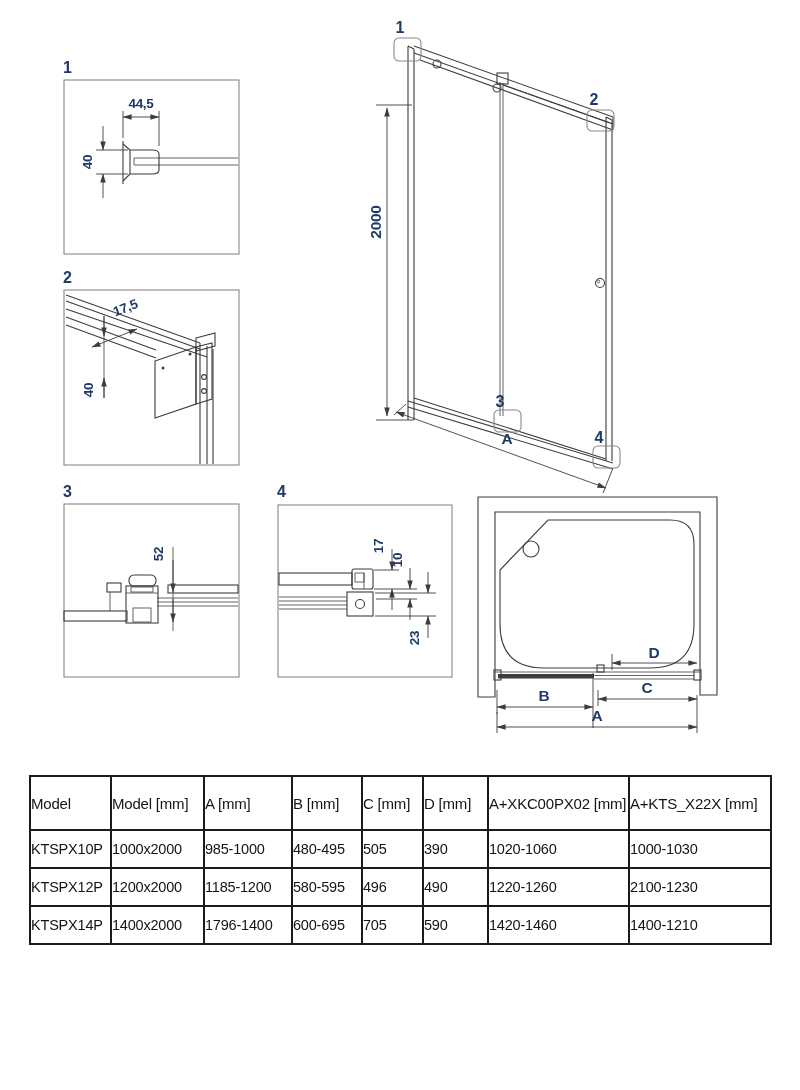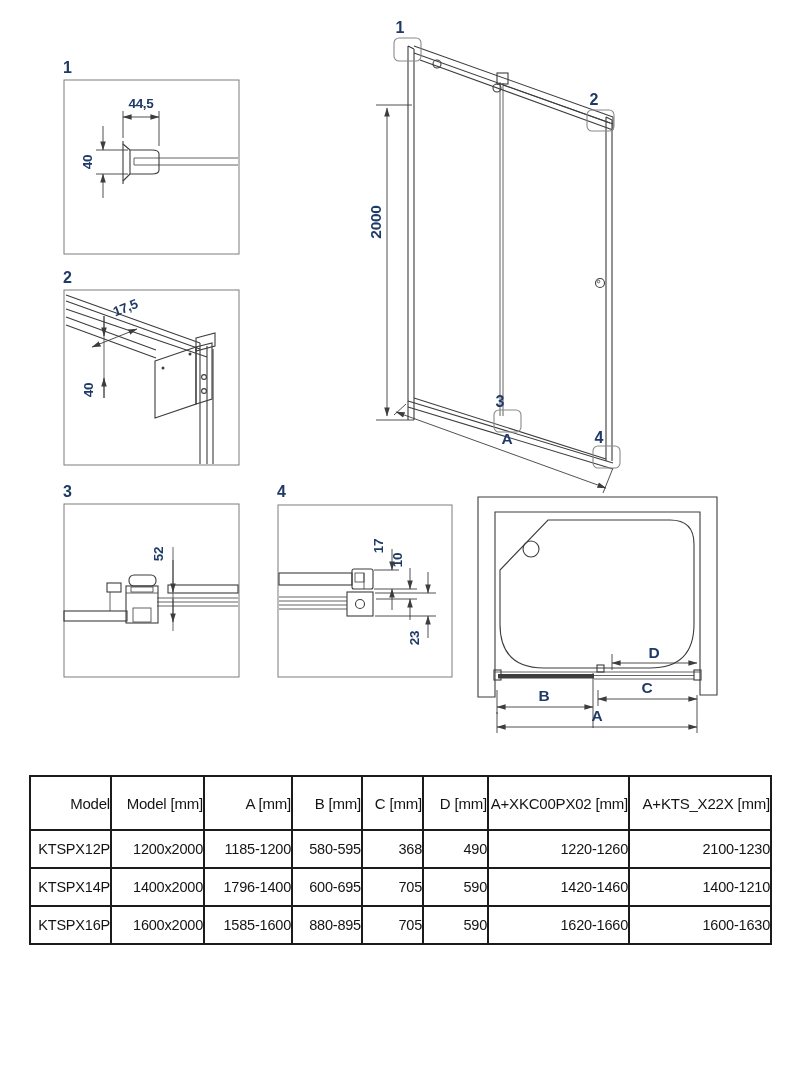--- a/index.html
+++ b/index.html
@@ -10,21 +10,21 @@
   .thin{stroke:#3d3d3d;stroke-width:0.8;fill:none;}
   .box{stroke:#7d7d7d;stroke-width:1;fill:none;}
   .callout{stroke:#8a8a8a;stroke-width:1.1;fill:none;}
   .dim{stroke:#3d3d3d;stroke-width:0.9;fill:none;}
   .fillpart{fill:#3d3d3d;stroke:none;}
   .dtxt{fill:#1e3a66;font-weight:bold;font-size:13.5px;letter-spacing:-0.3px;}
   .btxt{fill:#1e3a66;font-weight:bold;font-size:15.5px;letter-spacing:-0.3px;}
   .lbl{fill:#1e3a66;font-weight:bold;font-size:16px;}
   .spec-table{position:absolute;left:29px;top:775px;}
   .spec-table table{border-collapse:collapse;table-layout:fixed;width:741px;color:#141414;}
-  .spec-table th,.spec-table td{border:2px solid #1b1b1b;text-align:right;vertical-align:middle;
+  .spec-table th,.spec-table td{border:2px solid #1b1b1b;text-align:left;vertical-align:middle;
       padding:0;font-weight:normal;letter-spacing:-0.2px;}
   .spec-table th{height:52px;font-size:15px;}
   .spec-table td{height:36px;font-size:14.5px;}
 </style>
 </head>
 <body>
 
 <div class="page">
 
 <svg width="800" height="1090" viewBox="0 0 800 1090">
@@ -221,46 +221,46 @@
         <th>A [mm]</th>
         <th>B [mm]</th>
         <th>C [mm]</th>
         <th>D [mm]</th>
         <th>A+XKC00PX02 [mm]</th>
         <th>A+KTS_X22X [mm]</th>
       </tr>
     </thead>
     <tbody>
       <tr>
+        <td>KTSPX10P</td>
+        <td>1000x2000</td>
+        <td>985-1000</td>
+        <td>480-495</td>
+        <td>505</td>
+        <td>390</td>
+        <td>1020-1060</td>
+        <td>1000-1030</td>
+      </tr>
+      <tr>
         <td>KTSPX12P</td>
         <td>1200x2000</td>
         <td>1185-1200</td>
         <td>580-595</td>
-        <td>368</td>
+        <td>496</td>
         <td>490</td>
         <td>1220-1260</td>
         <td>2100-1230</td>
       </tr>
       <tr>
         <td>KTSPX14P</td>
         <td>1400x2000</td>
         <td>1796-1400</td>
         <td>600-695</td>
         <td>705</td>
         <td>590</td>
         <td>1420-1460</td>
         <td>1400-1210</td>
       </tr>
-      <tr>
-        <td>KTSPX16P</td>
-        <td>1600x2000</td>
-        <td>1585-1600</td>
-        <td>880-895</td>
-        <td>705</td>
-        <td>590</td>
-        <td>1620-1660</td>
-        <td>1600-1630</td>
-      </tr>
     </tbody>
   </table>
 </div>
 
 </div>
 
 </body></html>

